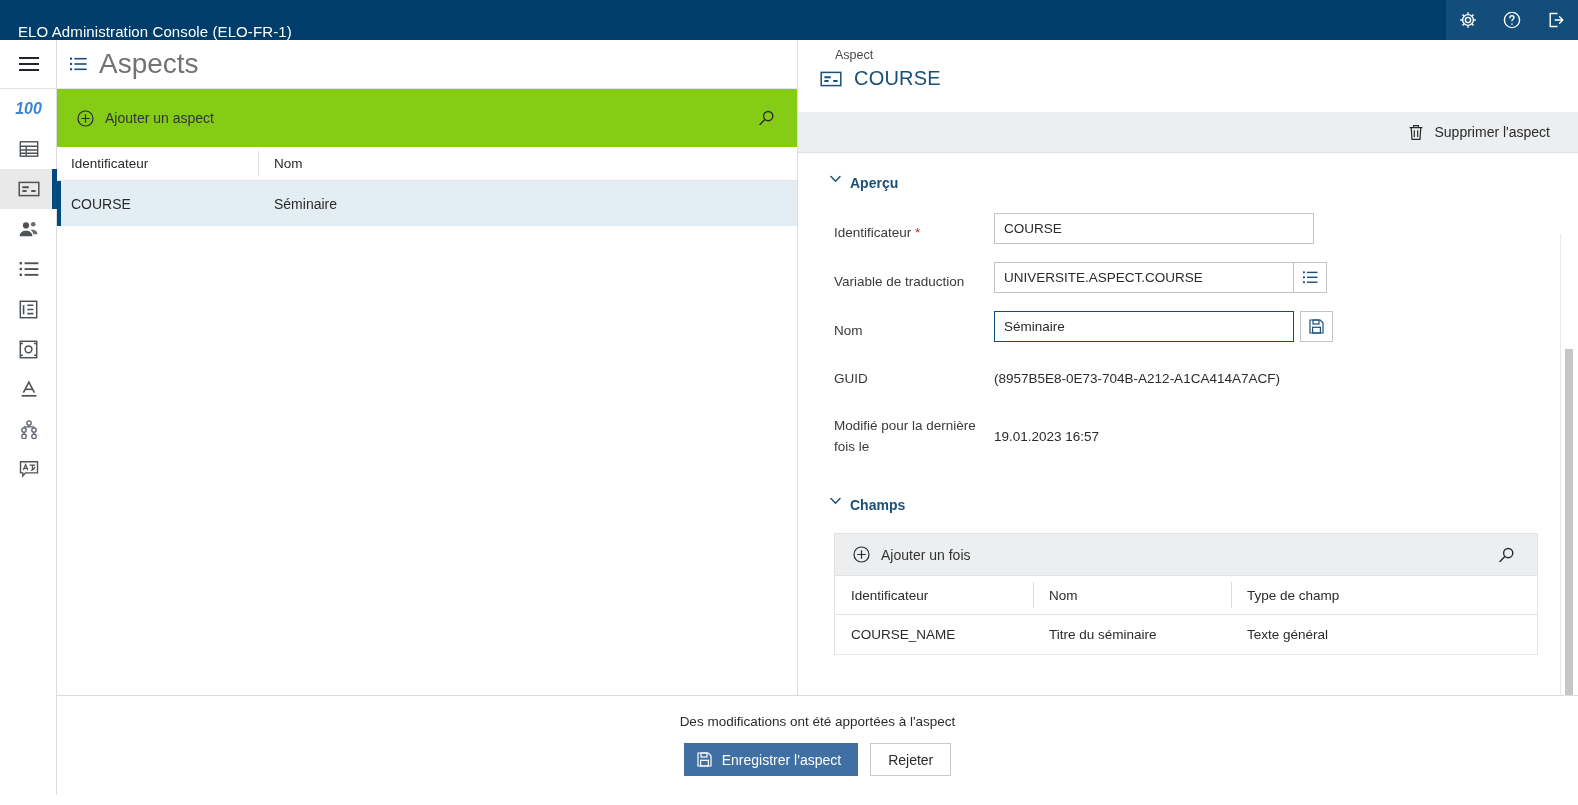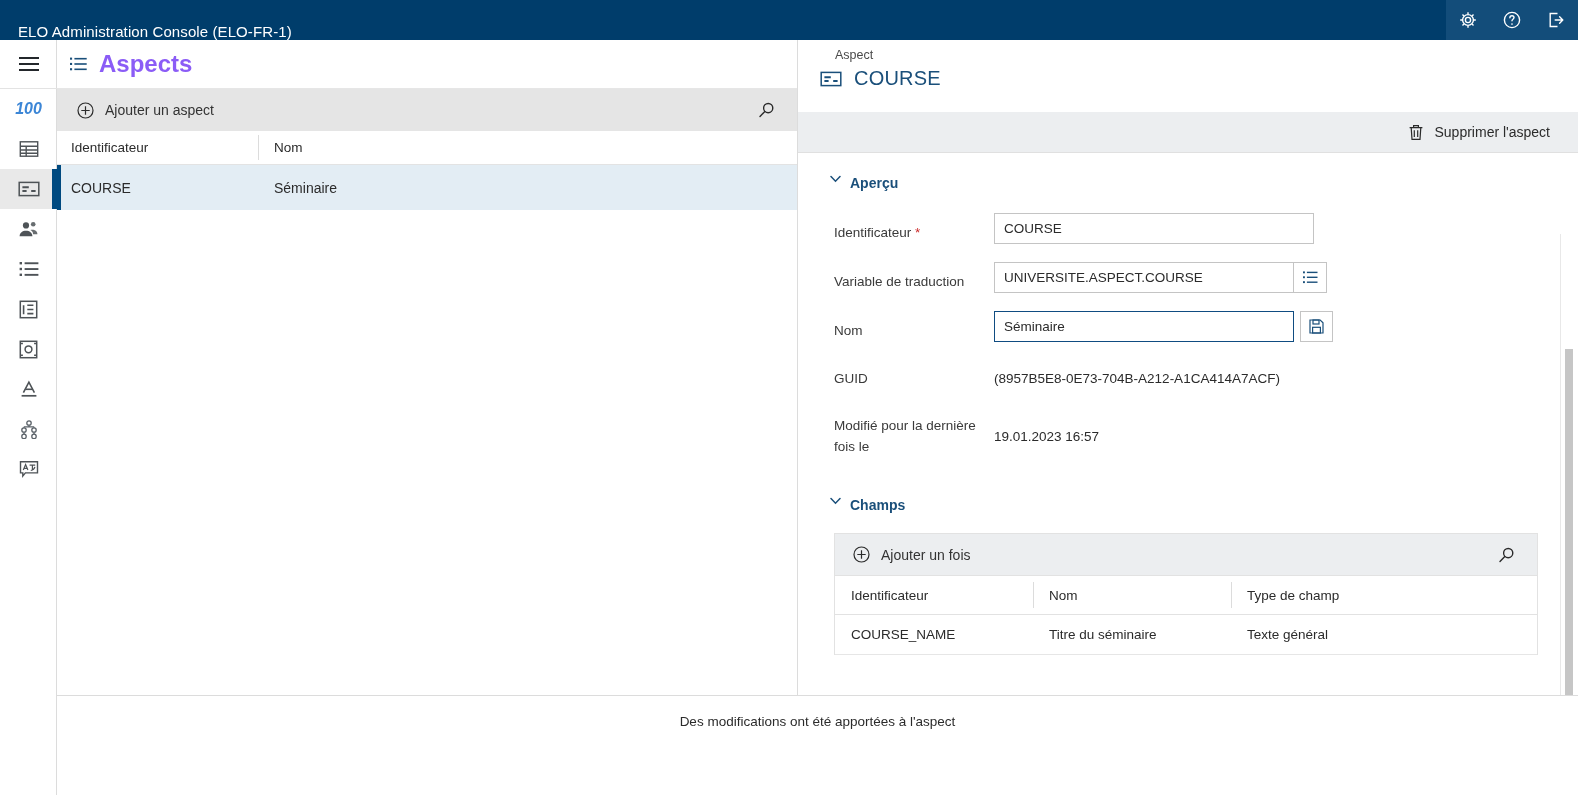--- a/index.html
+++ b/index.html
@@ -53,23 +53,23 @@
   
   .list-panel {
     position: absolute; top: 40px; left: 57px; width: 741px; height: 655px;
     background: #ffffff; border-right: 1px solid #dcdcdc;
   }
   .list-header {
     height: 49px; display: flex; align-items: center; padding-left: 13px;
     border-bottom: 1px solid #e6e6e6;
   }
   .list-header .hdr-icon { margin-right: 12px; display:flex; }
-  .list-title { color: #8b5cf6; font-size: 24px; font-weight: bold; }
+  .list-title { color: #737373; font-size: 28px; }
   .list-toolbar {
-    height: 42px; background: #e5e5e5; display: flex; align-items: center;
+    height: 58px; background: #84cc16; display: flex; align-items: center;
     padding: 0 14px 0 20px; position: relative;
   }
   .tb-add { display: flex; align-items: center; cursor: pointer; font-size: 14px; color: #333; }
   .tb-add .plus { margin-right: 11px; display: flex; }
   .tb-search { position: absolute; right: 22px; top: 50%; transform: translateY(-50%); cursor: pointer; display: flex; }
   .list-cols {
     height: 34px; display: flex; align-items: center; border-bottom: 1px solid #e3e3e3;
     background: #fff; font-size: 13.5px; color: #2b2b2b; position: relative;
   }
   .col-id { width: 201px; padding-left: 14px; }
@@ -461,15 +461,28 @@
           <div class="sc-1">COURSE_NAME</div>
           <div class="sc-2">Titre du séminaire</div>
           <div class="sc-3">Texte général</div>
         </div>
       </div>
     </div>
   </div>
 
   <div class="footer">
     <div class="footer-msg">Des modifications ont été apportées à l'aspect</div>
+    <div class="footer-btns">
+      <button class="btn-primary">
+        <span class="sv">
+          <svg width="15" height="15" viewBox="0 0 15 15" fill="none" stroke="#ffffff" stroke-width="1.2">
+            <path d="M1 1h10.2L14 3.8V14H1z"></path>
+            <rect x="4" y="1" width="6" height="4"></rect>
+            <rect x="3.6" y="8.3" width="7.8" height="5.7"></rect>
+          </svg>
+        </span>
+        <span>Enregistrer l'aspect</span>
+      </button>
+      <button class="btn-secondary">Rejeter</button>
+    </div>
   </div>
 
 </div>
 
 </body></html>

